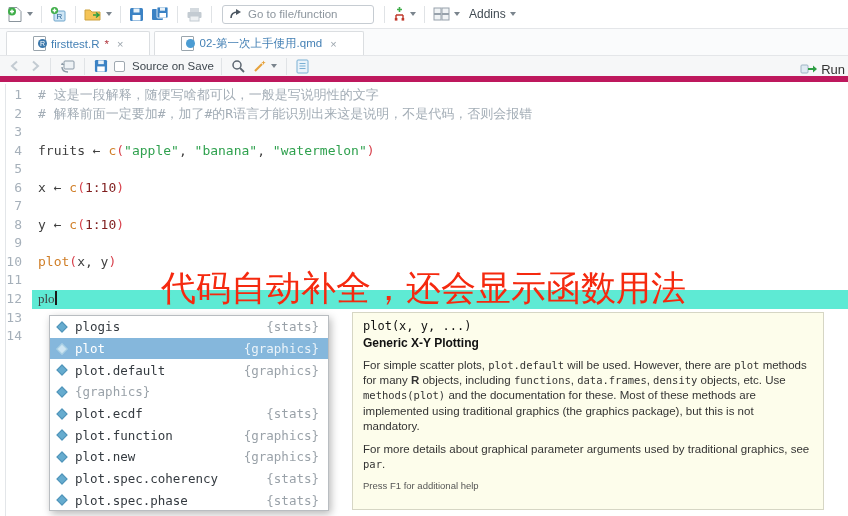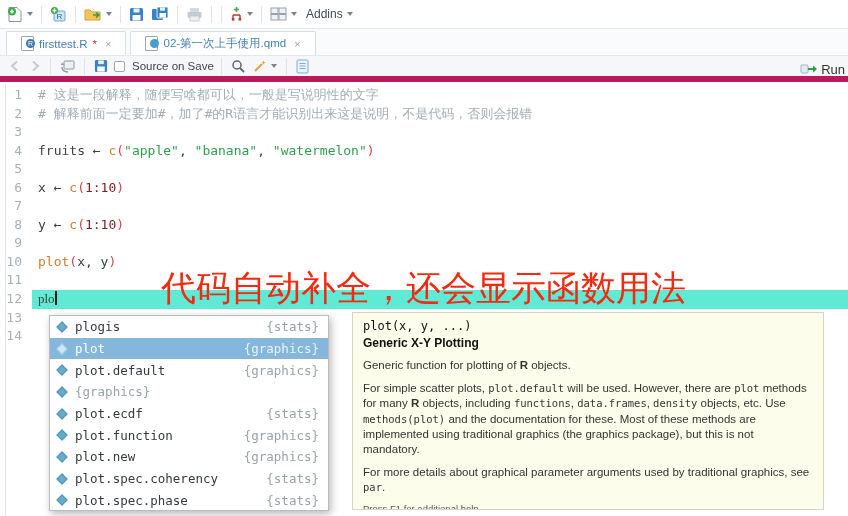--- a/index.html
+++ b/index.html
@@ -15,21 +15,21 @@
   .caret { width:0; height:0; border-left:3px solid transparent; border-right:3px solid transparent;
            border-top:4px solid #7a848d; margin-left:2px; }
   .goto-box { display:flex; align-items:center; gap:6px; width:152px; height:19px;
               border:1px solid #c6ccd2; border-radius:3px; background:#fff; padding:0 7px; margin:0 4px; }
   .goto-ph { color:#8d969e; font-size:11.5px; white-space:nowrap; }
   .addins-label { font-size:12px; color:#404a52; margin-left:2px; }
 
   
   .tab-bar { height:27px; background:#fafbfc; border-bottom:1px solid #e4e6e9;
              display:flex; align-items:flex-end; padding-left:6px; }
-  .tab { display:flex; align-items:center; gap:5px; height:24px; padding:0 14px;
+  .tab { display:flex; align-items:center; gap:5px; height:24px; padding:0 26px;
          background:#fff; border:1px solid #dbdee1; border-bottom:none; font-size:11.5px;
          color:#4581b5; margin-right:4px; border-radius:2px 2px 0 0; white-space:nowrap; }
   .tab .mod { color:#b0343c; }
   .tab .close { color:#9aa4ac; font-size:11px; margin-left:3px; }
   .doc-badge { position:relative; width:13px; height:15px; background:#fff;
                border:1px solid #9aa5ad; border-radius:1px; flex:none; }
   .doc-badge .badge { position:absolute; right:-2px; top:2px; width:9px; height:9px; border-radius:50%;
                       background:#3c78ab; color:#fff; font-size:7px; line-height:9px; text-align:center; }
 
   
@@ -133,20 +133,27 @@
     </span>
     <span class="sep"></span>
     <span class="tbtn">
       <svg width="17" height="15" viewBox="0 0 17 15">
         <rect x="4" y="1" width="9" height="4" fill="#d4dadf"></rect>
         <rect x="1.5" y="5" width="14" height="6" rx="1" fill="#c3cbd2"></rect>
         <rect x="4" y="9" width="9" height="5" fill="#eef1f3" stroke="#c3cbd2"></rect>
       </svg>
     </span>
     <span class="sep"></span>
+    <span class="goto-box">
+      <svg width="12" height="10" viewBox="0 0 12 10">
+        <path d="M1 9c0-4 3-6 7-6" stroke="#4a5560" stroke-width="1.6" fill="none"></path>
+        <path d="M6 0l5 3-5 3z" fill="#4a5560"></path>
+      </svg>
+      <span class="goto-ph">Go to file/function</span>
+    </span>
     <span class="sep"></span>
     <span class="tbtn">
       <svg width="13" height="17" viewBox="0 0 13 17">
         <path d="M6.5 1v5M4 3.5h5" stroke="#3fae49" stroke-width="1.6"></path>
         <path d="M3 9h7M3 9v3M10 9v3" stroke="#c0392b" stroke-width="1.4" fill="none"></path>
         <rect x="1.8" y="12" width="2.6" height="2.6" fill="#c0392b"></rect>
         <rect x="8.6" y="12" width="2.6" height="2.6" fill="#c0392b"></rect>
       </svg>
       <span class="caret"></span>
     </span>
@@ -310,20 +317,19 @@
         <span class="diamond"></span>
         <span class="ac-name">plot.spec.phase</span>
         <span class="ac-pkg">{stats}</span>
       </div>
     </div>
 
   <div class="help">
     <div class="help-sig">plot(x, y, ...)</div>
     <div class="help-title">Generic X-Y Plotting</div>
     <div>
-        <p><span>Generic function for plotting of </span><span class="seg-bold">R</span><span> objects.</span></p>
         <p><span>For simple scatter plots, </span><span class="seg-code">plot.default</span><span> will be used. However, there are </span><span class="seg-code">plot</span><span> methods for many </span><span class="seg-bold">R</span><span> objects, including </span><span class="seg-code">functions</span><span>, </span><span class="seg-code">data.frames</span><span>, </span><span class="seg-code">density</span><span> objects, etc. Use </span><span class="seg-code">methods(plot)</span><span> and the documentation for these. Most of these methods are implemented using traditional graphics (the graphics package), but this is not mandatory.</span></p>
         <p><span>For more details about graphical parameter arguments used by traditional graphics, see </span><span class="seg-code">par</span><span>.</span></p>
       </div>
     <div class="help-footer">Press F1 for additional help</div>
   </div>
 
 </div>
 
 </body></html>

